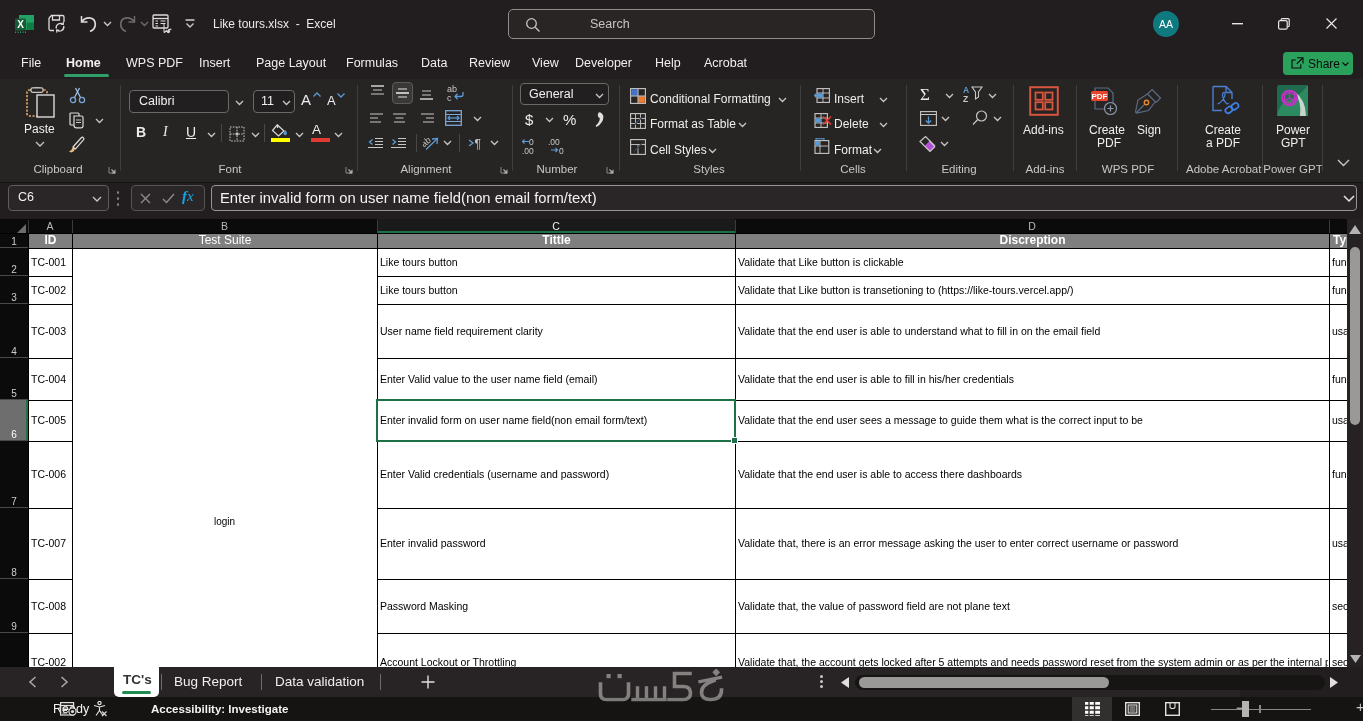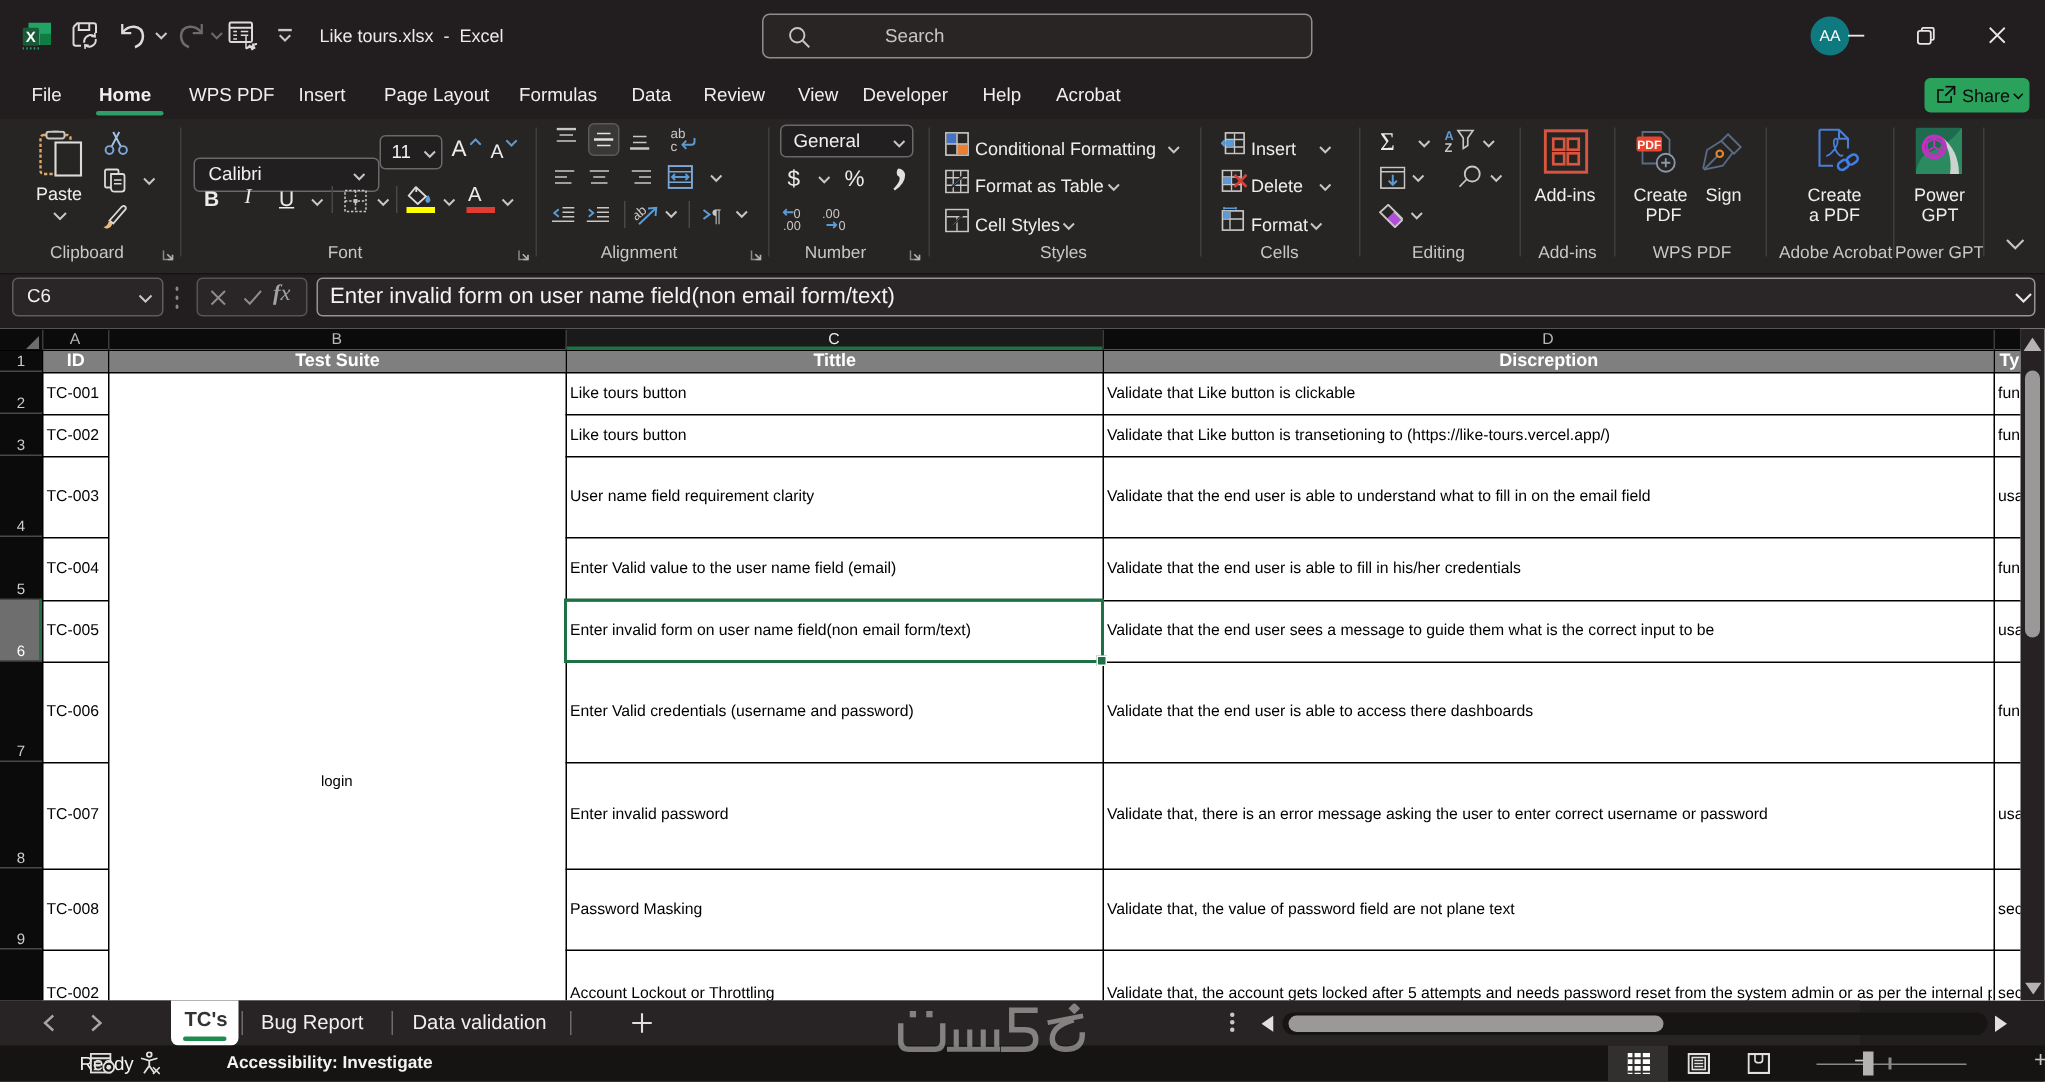--- a/index.html
+++ b/index.html
@@ -9,21 +9,21 @@
   .abs { position:absolute; }
   svg { display:block; }
 
   
   #titlebar { position:absolute; top:0; left:0; width:1363px; height:47px; background:#221d1e; }
   #titlebar .ttl { position:absolute; top:17px; left:213px; font-size:12px; color:#edeaea; }
   #search { position:absolute; left:508px; top:9px; width:367px; height:30px; background:#292525;
     border:1px solid #918d8c; border-radius:5px; color:#c9c5c4; font-size:13.5px; }
   #search .mag { position:absolute; left:16px; top:7px; }
   #search .stx { position:absolute; left:47px; top:7px; font-size:12.5px;margin-left:34px; }
-  #avatar { position:absolute; left:1207px; top:11px; width:26px; height:26px; border-radius:50%;
+  #avatar { position:absolute; left:1153px; top:11px; width:26px; height:26px; border-radius:50%;
     background:#0e7a80; color:#fff; font-size:10.5px; text-align:center; line-height:26px; }
   .winbtn { position:absolute; top:0; width:46px; height:47px; color:#e8e6e6; text-align:center; }
 
   
   #menubar { position:absolute; top:47px; left:0; width:1363px; height:32px; background:#221d1e; }
   .mitem { position:absolute; top:9px; font-size:12.5px; color:#f1efee; white-space:nowrap; }
   #home-ul { position:absolute; top:27px; height:3px; background:#2f9e68; border-radius:2px; }
   #sharebtn { position:absolute; left:1283px; top:5px; width:70px; height:23px; background:#2aa25c;
     border-radius:4px; color:#0b0b0b; font-size:13px; }
 
@@ -207,21 +207,21 @@
       <path d="M6 11 L14 2 Q15.5 0.5 16.5 1.8 Q17.5 3 16 4.3 L8.5 13 Z" fill="none" stroke="#dddbda" stroke-width="1.2"></path>
     </svg>
     <span class="glabel" style="left:22px;width:72px">Clipboard</span>
     <svg class="glaunch" style="left:107px;top:86px" width="10" height="10" viewBox="0 0 10 10" fill="none" stroke="#b5b3b2" stroke-width="1.1">
       <path d="M1 1 L1 8.5 L8.5 8.5" fill="none" stroke="none"></path>
       <path d="M2 2 L2 8 L8 8" stroke="#8a8887" stroke-width="1"></path>
         <path d="M4.5 4.5 L8 8 M8 4.8 L8 8 L4.8 8"></path>
     </svg>
     <div class="gsep" style="left:120px"></div>
 
-    <div class="combo" style="left:129px;top:26px;width:124px;height:23px;font-size:12.5px">
+    <div class="combo" style="left:129px;top:11px;width:100px;height:23px;font-size:12.5px">
       <span class="abs" style="left:9px;top:3px">Calibri</span>
       <svg class="abs" style="left:105px;top:9px" width="9" height="6" viewBox="0 0 9 6" fill="none" stroke="#c9c7c6" stroke-width="1.3">
           <path d="M1 1 L4.5 4.5 L8 1"></path>
         </svg>
     </div>
     <div class="combo" style="left:253px;top:11px;width:42px;height:23px;font-size:12.5px">
       <span class="abs" style="left:7px;top:3px">11</span>
       <svg class="abs" style="left:28px;top:9px" width="9" height="6" viewBox="0 0 9 6" fill="none" stroke="#c9c7c6" stroke-width="1.3">
           <path d="M1 1 L4.5 4.5 L8 1"></path>
         </svg>
@@ -552,21 +552,21 @@
     <div class="abs" style="left:117px;top:7px;width:2px;height:3px;background:#8a8786;border-radius:50%"></div>
     <div class="abs" style="left:117px;top:13px;width:2px;height:3px;background:#8a8786;border-radius:50%"></div>
     <div class="abs" style="left:117px;top:19px;width:2px;height:3px;background:#8a8786;border-radius:50%"></div>
     <div id="fxbox">
       <svg class="abs" style="left:8px;top:7px" width="11" height="11" viewBox="0 0 11 11" fill="none" stroke="#8f8c8b" stroke-width="1.3">
           <path d="M1 1 L10 10 M10 1 L1 10"></path>
         </svg>
       <svg class="abs" style="left:30px;top:7px" width="13" height="11" viewBox="0 0 13 11" fill="none" stroke="#8f8c8b" stroke-width="1.3">
           <path d="M1 6 L4.5 9.5 L12 1"></path>
         </svg>
-      <span class="abs" style="left:50px;top:2px;font-size:15px;font-style:italic;font-family:'Liberation Serif',serif;color:#a3a3a3"><b>f</b>x</span>
+      <span class="abs" style="left:50px;top:2px;font-size:15px;font-style:italic;font-family:'Liberation Serif',serif;color:#0ea5e9"><b>f</b>x</span>
     </div>
     <div id="finput">
       <span class="abs" style="left:8px;top:4px;font-size:14.8px">Enter invalid form on user name field(non email form/text)</span>
       <svg class="abs" style="left:1131px;top:9px" width="12" height="8" viewBox="0 0 12 8" fill="none" stroke="#e8e6e5" stroke-width="1.5">
           <path d="M1 1 L6 6 L11 1"></path>
         </svg>
     </div>
   </div>
   <div id="grid">
 
@@ -626,21 +626,21 @@
     <div class="abs" style="left:0;top:56px;width:28px;height:1px;background:#4a4848"></div>
     <div class="abs" style="left:0;top:84px;width:28px;height:1px;background:#4a4848"></div>
     <div class="abs" style="left:0;top:138px;width:28px;height:1px;background:#4a4848"></div>
     <div class="abs" style="left:0;top:180px;width:28px;height:1px;background:#4a4848"></div>
     <div class="abs" style="left:0;top:221px;width:28px;height:1px;background:#4a4848"></div>
     <div class="abs" style="left:0;top:288px;width:28px;height:1px;background:#4a4848"></div>
     <div class="abs" style="left:0;top:359px;width:28px;height:1px;background:#4a4848"></div>
     <div class="abs" style="left:0;top:413px;width:28px;height:1px;background:#4a4848"></div>
 
     <div class="cell" style="left:29px;top:15px;width:43px;height:14px;background:#7f7f7f;color:#fff;font-weight:bold;font-size:12px;text-align:center;line-height:13px">ID</div>
-    <div class="cell" style="left:73px;top:15px;width:304px;height:14px;background:#7f7f7f;color:#fff;font-weight:bold;font-size:12px;text-align:center;line-height:13px">Test Suite</div>
+    <div class="cell" style="left:73px;top:15px;width:304px;height:14px;background:#7f7f7f;color:#fff;font-weight:normal;font-size:12px;text-align:center;line-height:13px">Test Suite</div>
     <div class="cell" style="left:378px;top:15px;width:357px;height:14px;background:#7f7f7f;color:#fff;font-weight:bold;font-size:12px;text-align:center;line-height:13px">Tittle</div>
     <div class="cell" style="left:736px;top:15px;width:593px;height:14px;background:#7f7f7f;color:#fff;font-weight:bold;font-size:12px;text-align:center;line-height:13px">Discreption</div>
     <div class="cell" style="left:1330px;top:15px;width:17px;height:14px;background:#7f7f7f;color:#fff;font-weight:bold;font-size:12px;line-height:13px;padding-left:3px">Type</div>
 
     <div class="cell" style="left:31px;top:29px;width:41px;height:28px;line-height:28px">TC-001</div>
     <div class="cell" style="left:31px;top:57px;width:41px;height:28px;line-height:28px">TC-002</div>
     <div class="cell" style="left:31px;top:85px;width:41px;height:54px;line-height:54px">TC-003</div>
     <div class="cell" style="left:31px;top:139px;width:41px;height:42px;line-height:42px">TC-004</div>
     <div class="cell" style="left:31px;top:181px;width:41px;height:41px;line-height:41px">TC-005</div>
     <div class="cell" style="left:31px;top:222px;width:41px;height:67px;line-height:67px">TC-006</div>

